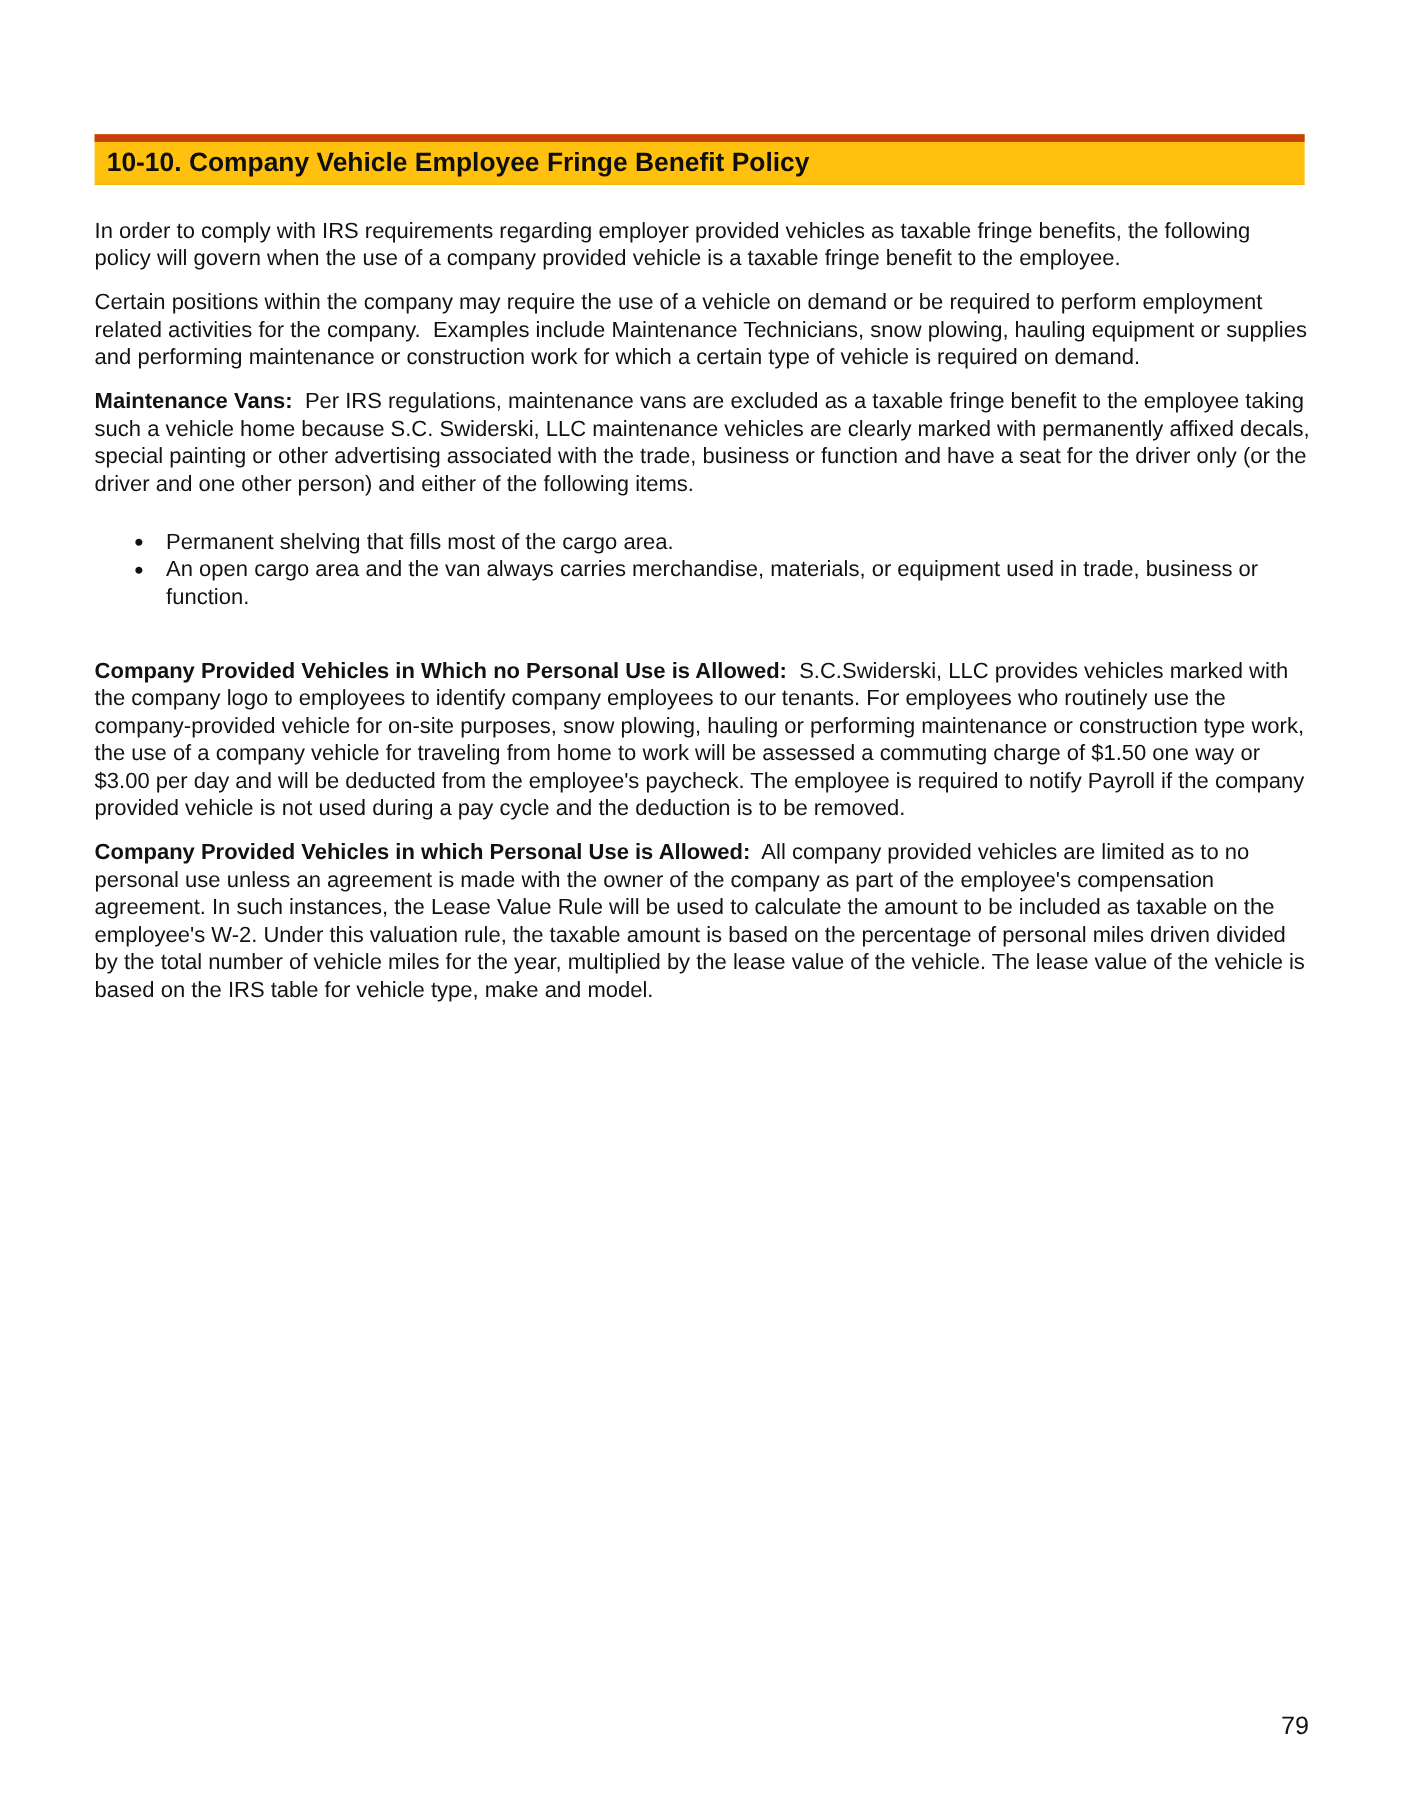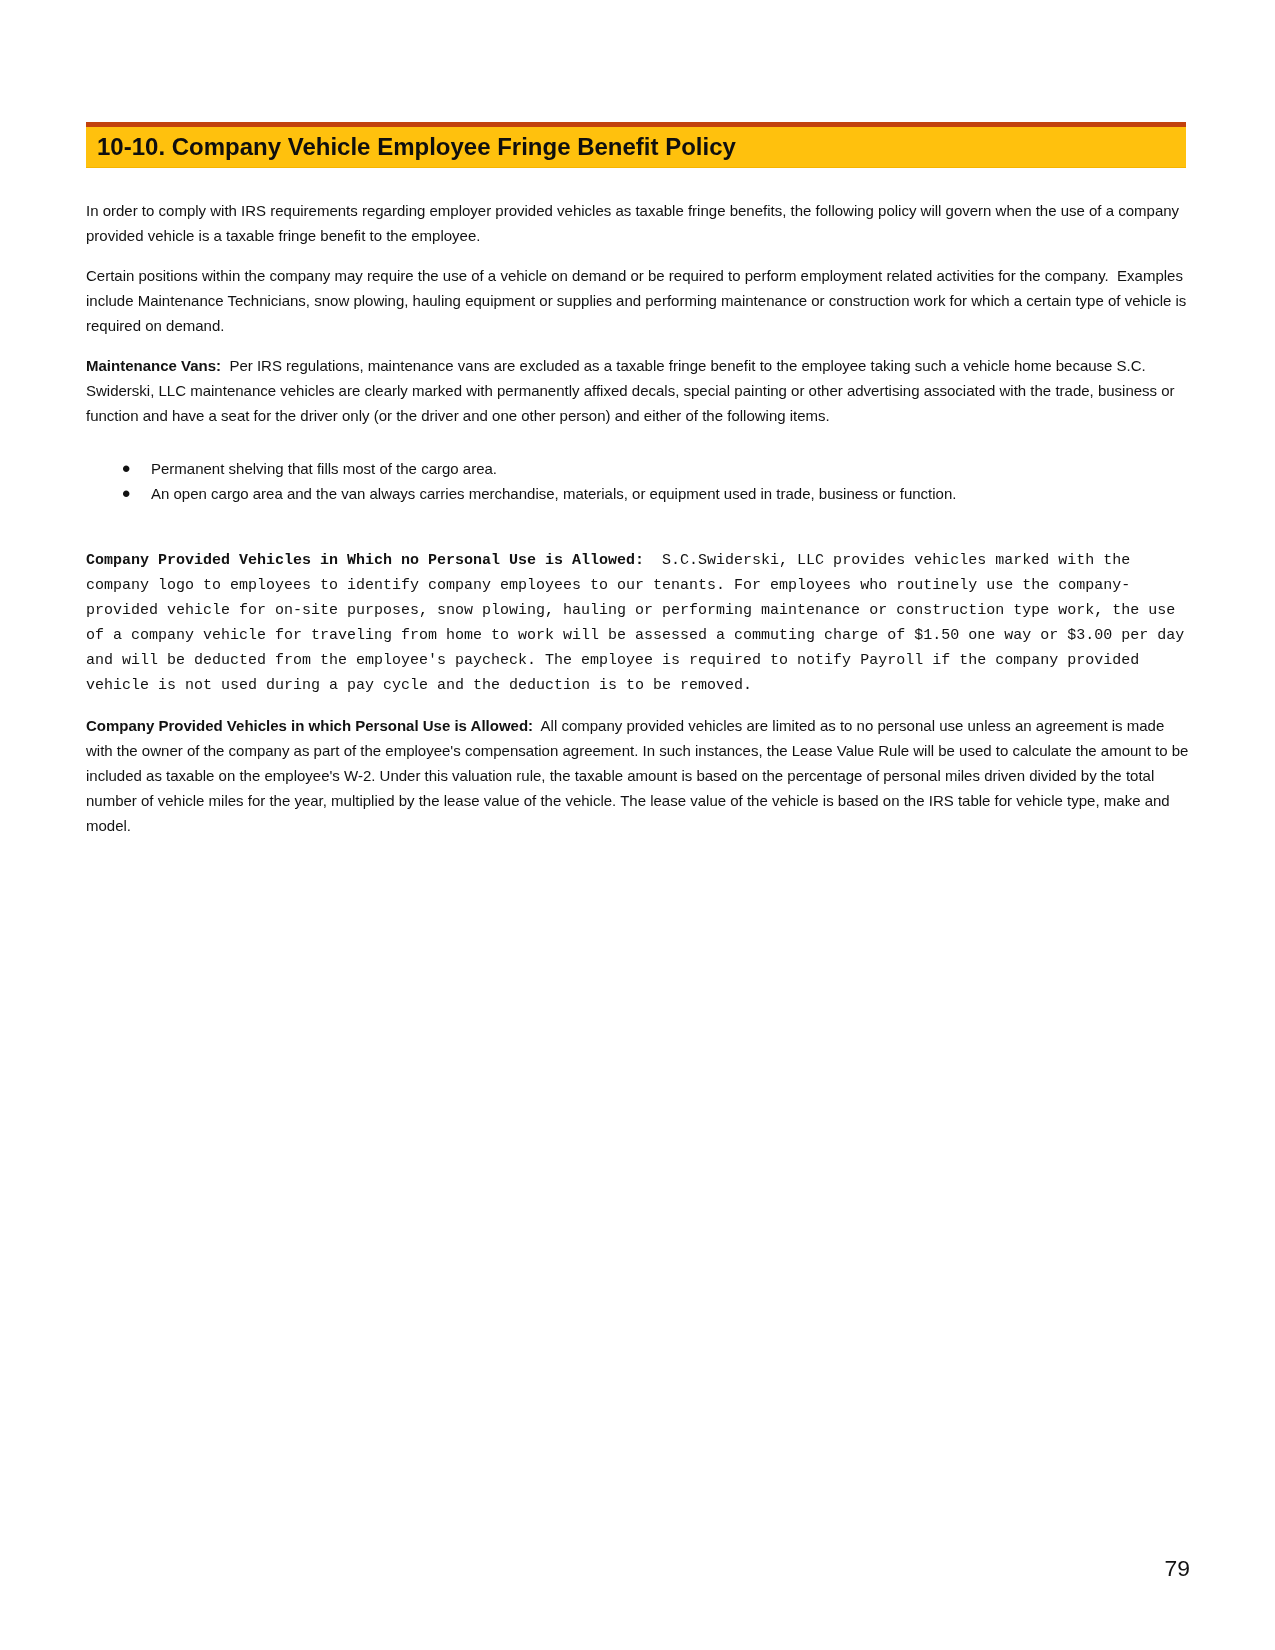--- a/index.html
+++ b/index.html
@@ -20,35 +20,35 @@
     position: absolute;
     left: 86px;
     top: 122px;
     width: 1100px;
     height: 46px;
     background: #FFC10D;
     box-sizing: border-box;
     display: flex;
     align-items: center;
     padding-left: 11px;
-    border-top: 5px solid #c2410c;
+    border-top: 7px solid #c2410c;
     border-bottom: 1px solid #f5b400;
   }
   .banner-title {
     font-size: 24px;
     font-weight: 700;
     color: #0f0f0f;
     white-space: nowrap;
   }
   .content {
     position: absolute;
     left: 86px;
     top: 198px;
     width: 1105px;
-    font-size: 15px;
+    font-size: 20px;
     line-height: 25px;
   }
   .content p {
     margin: 0 0 15px 0;
   }
   .lead {
     font-weight: 700;
   }
   ul.bullets {
     list-style: none;
@@ -60,21 +60,20 @@
   }
   ul.bullets li::before {
     content: "\2022";
     position: absolute;
     left: -29px;
     top: 0;
     font-size: 24px;
   }
   p.after-gap {
     margin-top: 42px;
-    font-family: Liberation Mono, monospace;
   }
   .footer-page-number {
     position: absolute;
     right: 85px;
     top: 1555px;
     width: 120px;
     text-align: right;
     font-size: 22.9px;
     color: #121212;
   }

